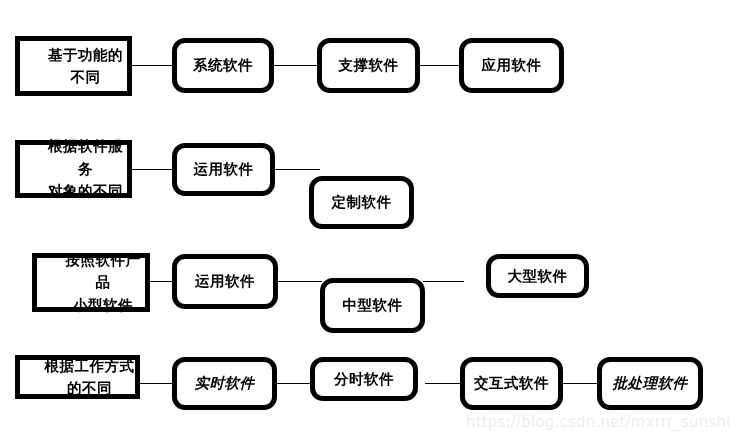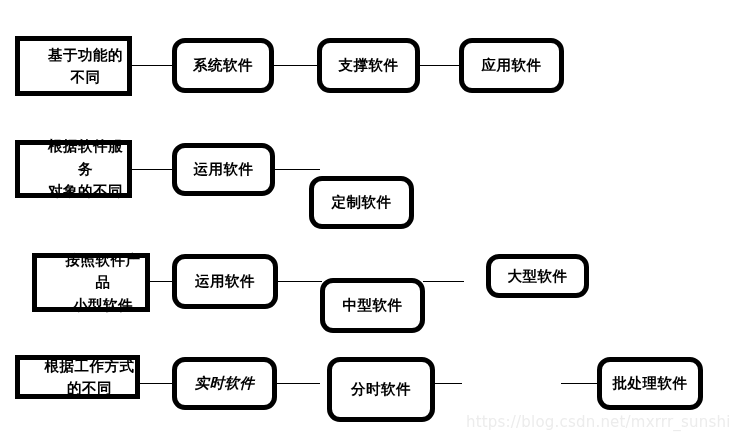--- a/index.html
+++ b/index.html
@@ -128,22 +128,25 @@
   <div class="connector" style="left:425px; top:383px; width:37px;"></div>
   <div class="connector" style="left:561px; top:383px; width:38px;"></div>
 
   <div class="node square" style="left:15px; top:355px; width:125px; height:44px;">
     <span>根据工作方式</span>
     <span class="line2">的不同</span>
   </div>
   <div class="node rounded" style="left:172px; top:357px; width:105px; height:53px;font-style:italic;">
     <span>实时软件</span>
   </div>
-  <div class="node rounded" style="left:327px; top:357px; width:108px; height:65px;">
+  <div class="node rounded" style="left:310px; top:357px; width:108px; height:44px;">
     <span>分时软件</span>
   </div>
-  <div class="node rounded" style="left:597px; top:357px; width:106px; height:53px;">
+  <div class="node rounded" style="left:460px; top:357px; width:103px; height:53px;">
+    <span>交互式软件</span>
+  </div>
+  <div class="node rounded" style="left:597px; top:357px; width:106px; height:53px;font-style:italic;">
     <span>批处理软件</span>
   </div>
 
   <div class="watermark" style="left:466px; top:413px;">https://blog.csdn.net/mxrrr_sunshine</div>
 
 </div>
 
 </body></html>

